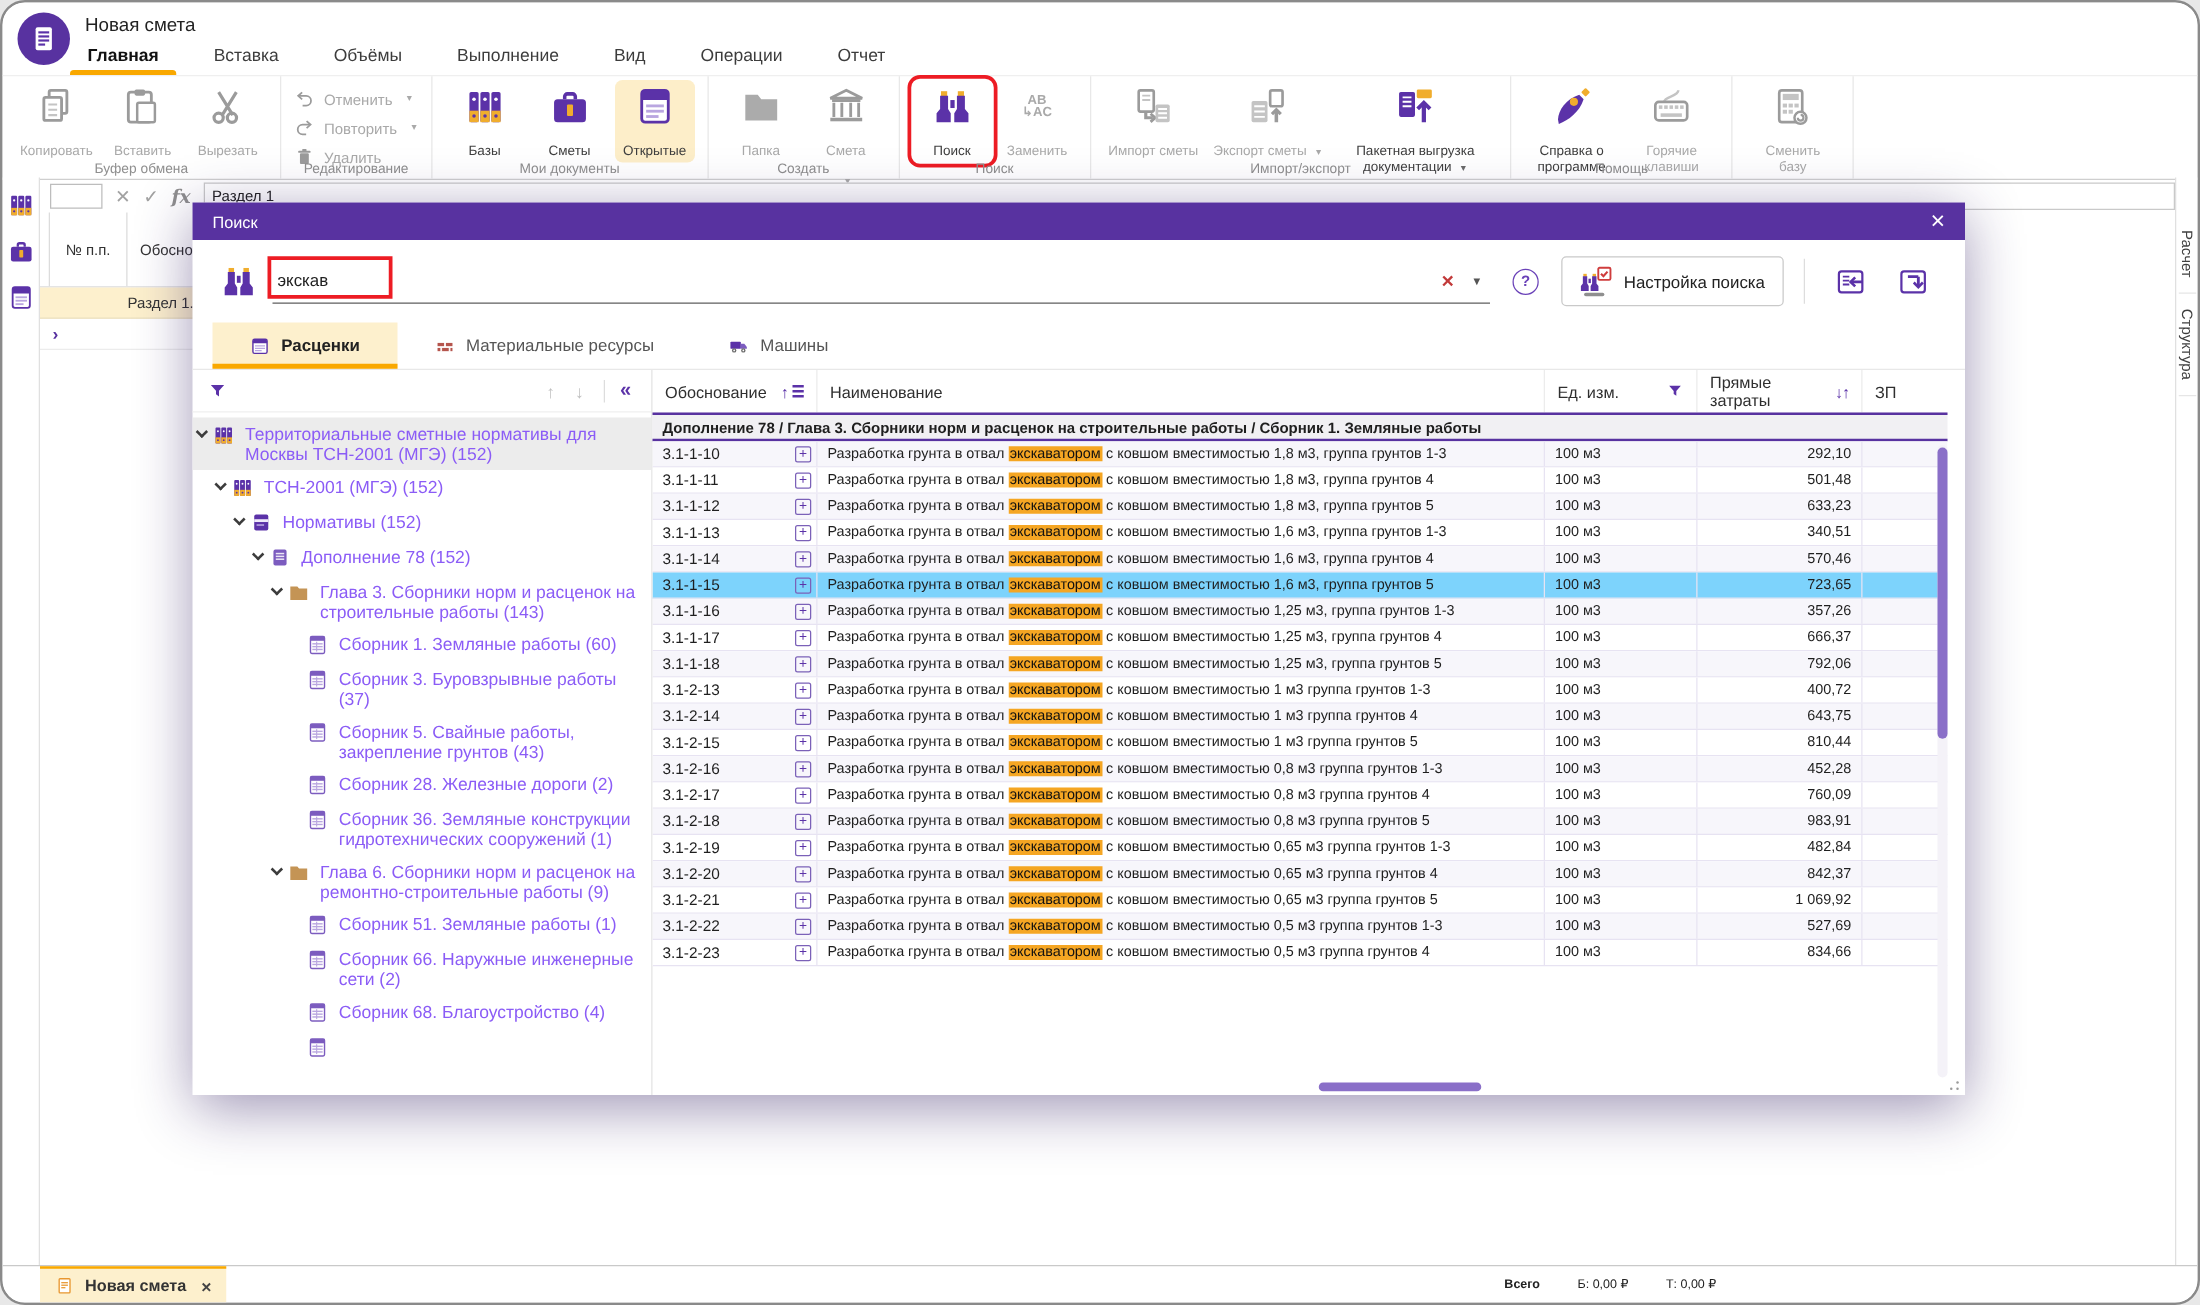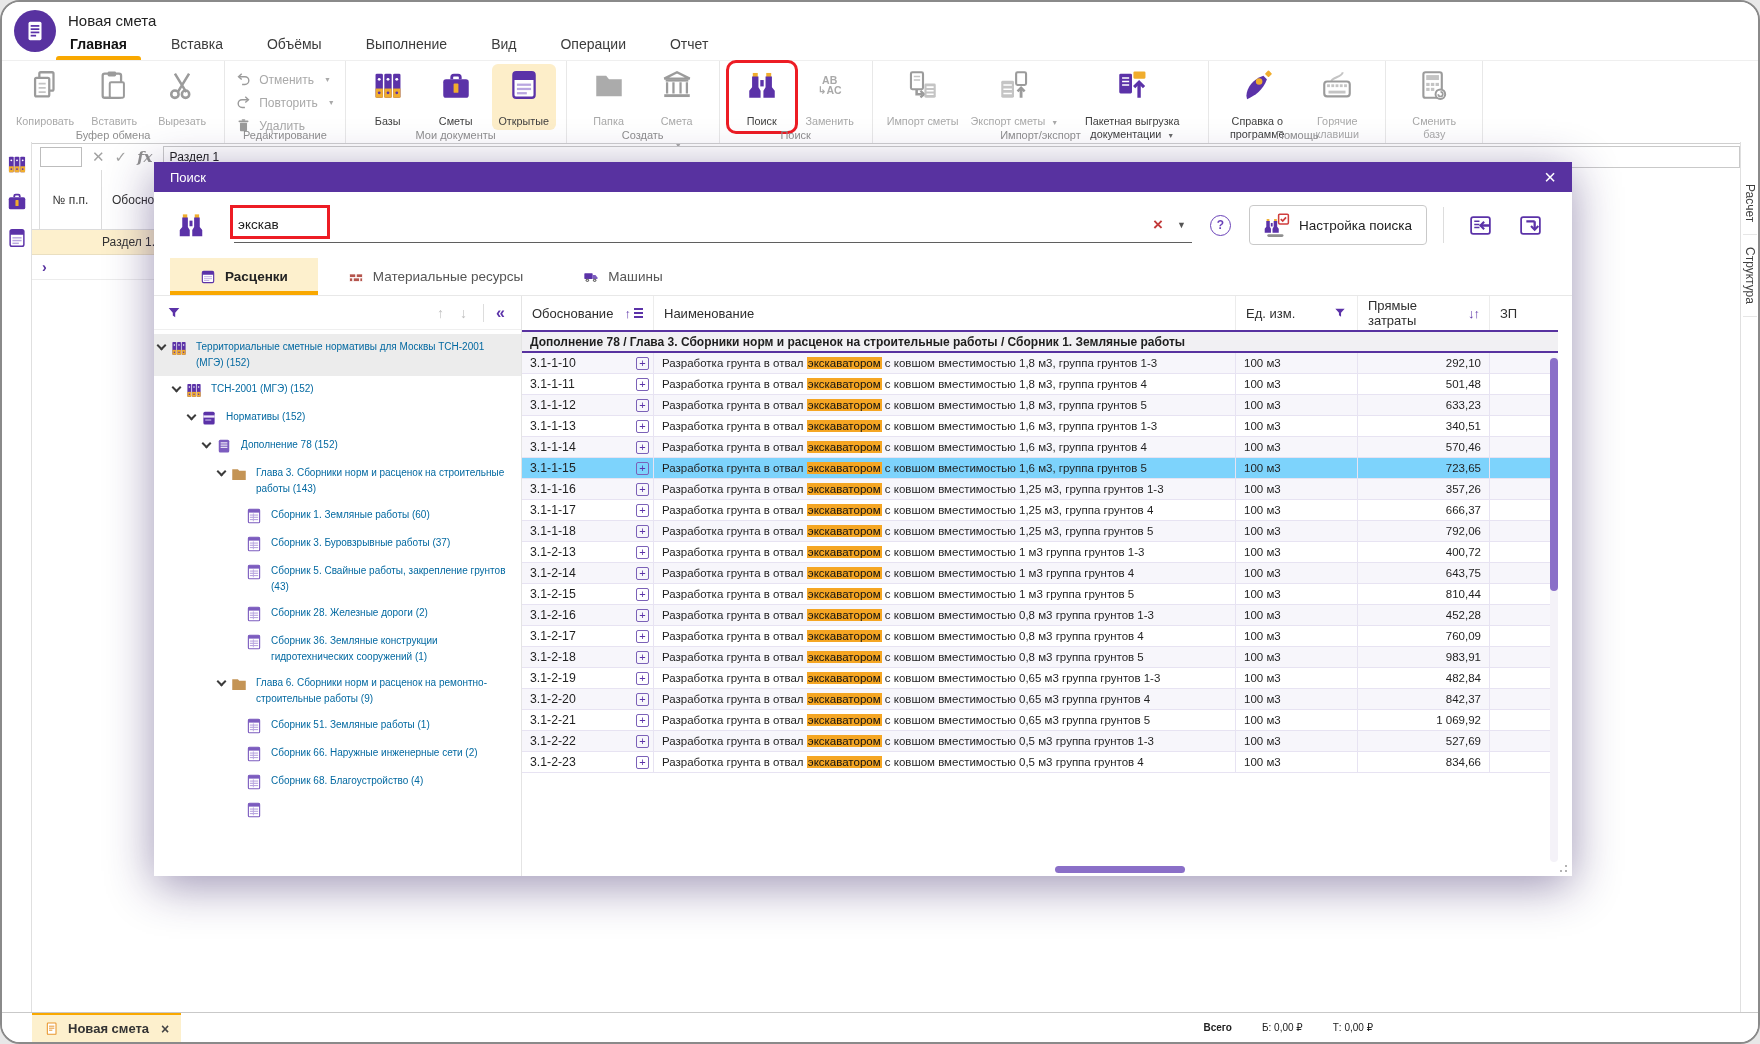--- a/index.html
+++ b/index.html
@@ -58,21 +58,21 @@
   .sh-c1 { width:62px; } .sh-c2 { width:120px; justify-content:flex-start; padding-left:10px; }
   .srow-y { height:25px; background:#fdf0cd; border-bottom:1px solid #eadfc0; display:flex; align-items:center; padding-left:70px; }
   .srow { height:25px; border-bottom:1px solid #ececec; display:flex; align-items:center; padding-left:10px; }
   .srow .ptr { color:#5832a0; font-weight:bold; font-size:14px; }
 
   
   .dlg { position:absolute; left:152px; top:160px; width:1418px; height:714px; background:#fff; box-shadow:0 10px 44px rgba(40,20,90,.45); display:flex; flex-direction:column; z-index:10; }
   .dlg-title { height:30px; background:#5832a0; color:#fff; display:flex; align-items:center; padding:0 16px; font-size:13px; flex:none; }
   .dlg-close { margin-left:auto; font-size:20px; line-height:20px; color:#fff; cursor:default; }
   .dlg-search { height:66px; display:flex; align-items:center; padding:0 22px; flex:none; }
-  .q-wrap { flex:1; margin-left:28px; border-bottom:1.5px solid #5f5f5f; height:36px; display:flex; align-items:center; position:relative; }
+  .q-wrap { flex:1; margin-left:12px; border-bottom:1.5px solid #5f5f5f; height:36px; display:flex; align-items:center; position:relative; }
   .q-text { font-size:13.5px; color:#222; margin-left:4px; }
   .q-annot { position:absolute; left:-4px; top:-2px; width:100px; height:34px; border:3px solid #ed1c24; pointer-events:none; }
   .q-clear { margin-left:auto; color:#c23a3a; font-weight:bold; font-size:17px; padding:0 4px; }
   .q-caret { font-size:9px; color:#555; margin:0 6px 0 10px; }
   .q-help { width:21px; height:21px; border:1.6px solid #6a42b8; border-radius:50%; color:#6a42b8; font-size:12px; font-weight:bold; display:flex; align-items:center; justify-content:center; margin:0 18px; flex:none; }
   .q-settings { height:40px; border:1px solid #c9c9c9; border-radius:4px; display:flex; align-items:center; gap:9px; padding:0 14px; font-size:13.5px; color:#222; background:#fff; flex:none; }
   .vdiv { width:1px; height:36px; background:#ddd; margin:0 16px; flex:none; }
   .iconbtn { width:40px; height:34px; display:flex; align-items:center; justify-content:center; border-radius:3px; }
   .iconbtn + .iconbtn { margin-left:10px; }
 
@@ -82,21 +82,21 @@
   .dtab.active::after { content:""; position:absolute; left:0; right:0; bottom:0; height:4px; background:#f9a800; }
 
   .dlg-body { flex:1; display:flex; min-height:0; }
   .tree { width:368px; border-right:1px solid #e4e4e4; display:flex; flex-direction:column; flex:none; }
   .tree-bar { height:34px; display:flex; align-items:center; padding:0 12px; border-bottom:1px solid #efefef; flex:none; }
   .tb-sp { flex:1; }
   .tb-arrow { color:#c0c0c0; font-size:14px; padding:0 8px; }
   .tb-div { width:1px; height:18px; background:#ddd; margin:0 8px; }
   .tb-collapse { color:#5b32a8; font-size:16px; font-weight:bold; padding:0 4px; }
   .tree-items { flex:1; overflow:hidden; padding-top:4px; }
-  .titem { display:flex; align-items:flex-start; padding:5px 6px 5px 0; font-size:10px; line-height:16px; color:#0369a1; }
+  .titem { display:flex; align-items:flex-start; padding:5px 6px 5px 0; font-size:14px; line-height:16px; color:#8b5cf6; }
   .titem.sel { background:#ececec; }
   .t-ind { position:relative; flex:none; height:16px; }
   .chev { position:absolute; right:5px; top:3px; width:7px; height:7px; border-left:2px solid #3c3c3c; border-bottom:2px solid #3c3c3c; transform:rotate(-45deg); }
   .t-lbl { padding-left:8px; padding-right:4px; }
 
   .results { flex:1; position:relative; margin-right:14px; display:flex; flex-direction:column; min-width:0; }
   .thead { display:flex; height:34px; align-items:stretch; font-size:13px; color:#2f2f2f; flex:none; }
   .th { display:flex; align-items:center; justify-content:space-between; padding:0 10px; border-right:1px solid #ececec; }
   .th:last-child { border-right:none; }
   .c-code { width:132px; flex:none; }

